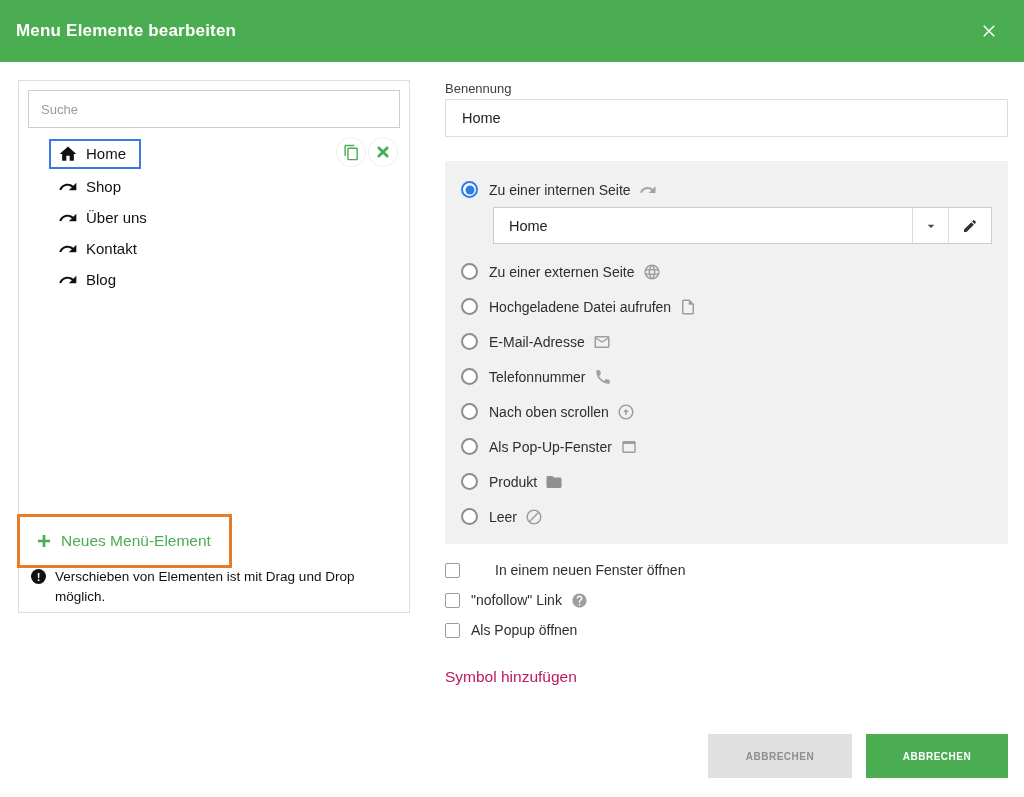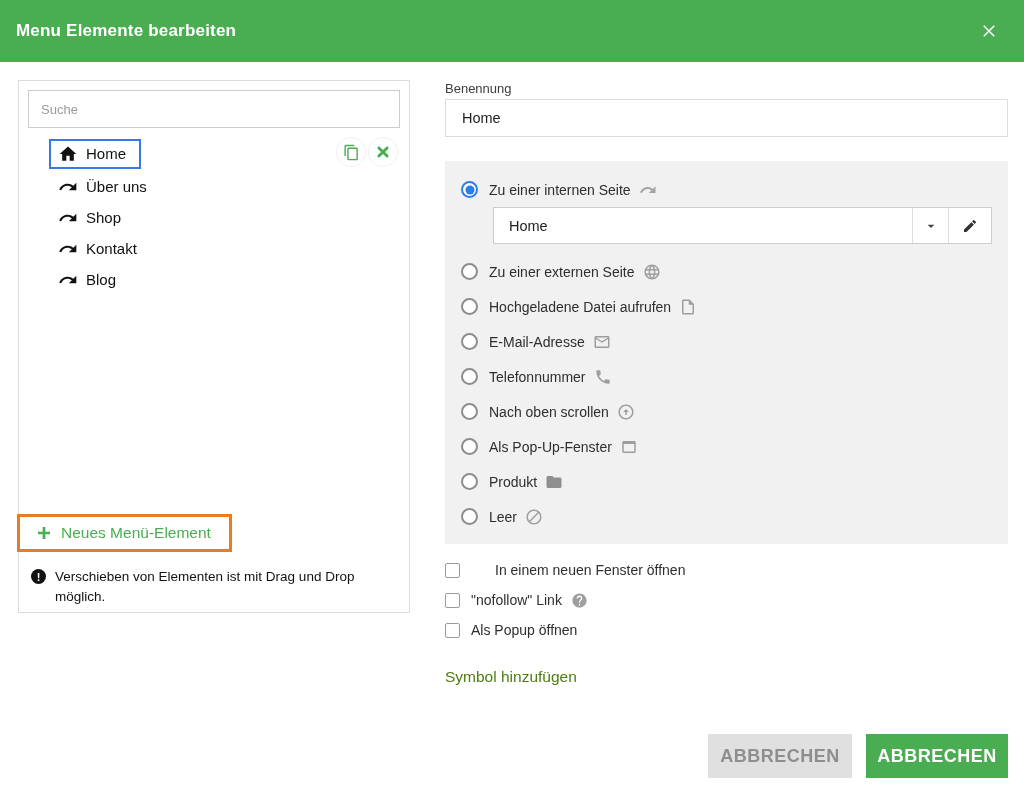--- a/index.html
+++ b/index.html
@@ -24,21 +24,21 @@
   .menu-list { position:absolute; left:0; top:56px; width:100%; }
   .menu-row { position:relative; height:31px; display:flex; align-items:center; padding-left:39px; }
   .menu-row.first { height:33px; padding-left:30px; margin-bottom:1px; }
   .sel-box { display:inline-flex; align-items:center; border:2px solid #3b78e7;
     background:#fff; padding:3px 13px 3px 7px; }
   .mi-icon { width:20px; height:20px; margin-right:8px; flex:0 0 auto; }
   .mi-label { font-size:15px; color:#111; white-space:nowrap; }
   .row-actions { position:absolute; right:12px; top:1px; display:flex; gap:4px; }
   .act-circle { width:28px; height:28px; border-radius:50%; background:#fff;
     box-shadow:0 0 0 1px #f0f0f0; display:flex; align-items:center; justify-content:center; cursor:pointer; }
-  .add-btn { position:absolute; left:-2px; top:433px; width:215px; height:38px;
+  .add-btn { position:absolute; left:-2px; top:433px; width:215px; height:54px;
     border:3px solid #e87b23; background:#fff; display:flex; align-items:center;
     padding-left:16px; cursor:pointer; }
   .add-btn .plus { width:16px; height:16px; margin-right:9px; }
   .add-label { color:#4aad51; font-size:15.5px; }
   .hint { position:absolute; left:12px; top:486px; display:flex; width:368px; }
   .hint-icon { width:15px; height:15px; border-radius:50%; background:#111; color:#fff;
     font-size:11px; font-weight:bold; display:flex; align-items:center; justify-content:center;
     flex:0 0 auto; margin-top:2px; }
   .hint-text { margin-left:9px; font-size:13.5px; line-height:1.5; color:#111; }
 
@@ -66,25 +66,25 @@
   .dd-value { flex:1; display:flex; align-items:center; padding-left:15px;
     font-size:14.5px; color:#222; }
   .dd-caret { width:36px; border-left:1px solid #ddd; display:flex; align-items:center; justify-content:center; }
   .dd-pencil { width:43px; border-left:1px solid #ddd; display:flex; align-items:center; justify-content:center; }
 
   .check-row { position:absolute; left:0; display:flex; align-items:center; height:24px; cursor:pointer; }
   .checkbox { width:15px; height:15px; border:1px solid #9b9b9b; border-radius:2px;
     background:#fff; margin-right:11px; flex:0 0 auto; }
   .check-label { font-size:14px; color:#2e2e2e; margin-right:9px; }
 
-  .symbol-link { position:absolute; left:0; top:668px; font-size:15.5px; color:#4d7c0f; cursor:pointer; }
+  .symbol-link { position:absolute; left:0; top:668px; font-size:15.5px; color:#be185d; cursor:pointer; }
 
   
   .btn { position:absolute; top:734px; height:44px; border:none; cursor:pointer;
-    font-family:"Liberation Sans", sans-serif; font-size:18px; font-weight:bold; letter-spacing:.5px; }
+    font-family:"Liberation Sans", sans-serif; font-size:10px; font-weight:bold; letter-spacing:.5px; }
   .btn-cancel { left:263px; width:144px; background:#e0e0e0; color:#8e8e8e; }
   .btn-apply { left:421px; width:142px; background:#4aad51; color:#fff; }
 
   svg { display:block; }
 </style>
 </head>
 <body>
 
 <div class="stage">
 
@@ -120,28 +120,28 @@
               <path d="M5 5 L19 19 M19 5 L5 19" stroke="#4aad51" stroke-width="5" stroke-linecap="round" fill="none"></path>
               </svg>
           </span>
         </span>
       </div>
 
       <div class="menu-row">
         <svg class="mi-icon" viewBox="0 0 24 24">
           <path d="M18.4 10.6C16.55 8.99 14.15 8 11.5 8c-4.65 0-8.58 3.03-9.96 7.22L3.9 16c1.05-3.19 4.05-5.5 7.6-5.5 1.95 0 3.73.72 5.12 1.88L13 16h9V7l-3.6 3.6z" fill="#111"></path>
           </svg>
+        <span class="mi-label">Shop</span>
+      </div>
+
+      <div class="menu-row">
+        <svg class="mi-icon" viewBox="0 0 24 24">
+          <path d="M18.4 10.6C16.55 8.99 14.15 8 11.5 8c-4.65 0-8.58 3.03-9.96 7.22L3.9 16c1.05-3.19 4.05-5.5 7.6-5.5 1.95 0 3.73.72 5.12 1.88L13 16h9V7l-3.6 3.6z" fill="#111"></path>
+          </svg>
         <span class="mi-label">Über uns</span>
-      </div>
-
-      <div class="menu-row">
-        <svg class="mi-icon" viewBox="0 0 24 24">
-          <path d="M18.4 10.6C16.55 8.99 14.15 8 11.5 8c-4.65 0-8.58 3.03-9.96 7.22L3.9 16c1.05-3.19 4.05-5.5 7.6-5.5 1.95 0 3.73.72 5.12 1.88L13 16h9V7l-3.6 3.6z" fill="#111"></path>
-          </svg>
-        <span class="mi-label">Shop</span>
       </div>
 
       <div class="menu-row">
         <svg class="mi-icon" viewBox="0 0 24 24">
           <path d="M18.4 10.6C16.55 8.99 14.15 8 11.5 8c-4.65 0-8.58 3.03-9.96 7.22L3.9 16c1.05-3.19 4.05-5.5 7.6-5.5 1.95 0 3.73.72 5.12 1.88L13 16h9V7l-3.6 3.6z" fill="#111"></path>
           </svg>
         <span class="mi-label">Kontakt</span>
       </div>
 
       <div class="menu-row">

